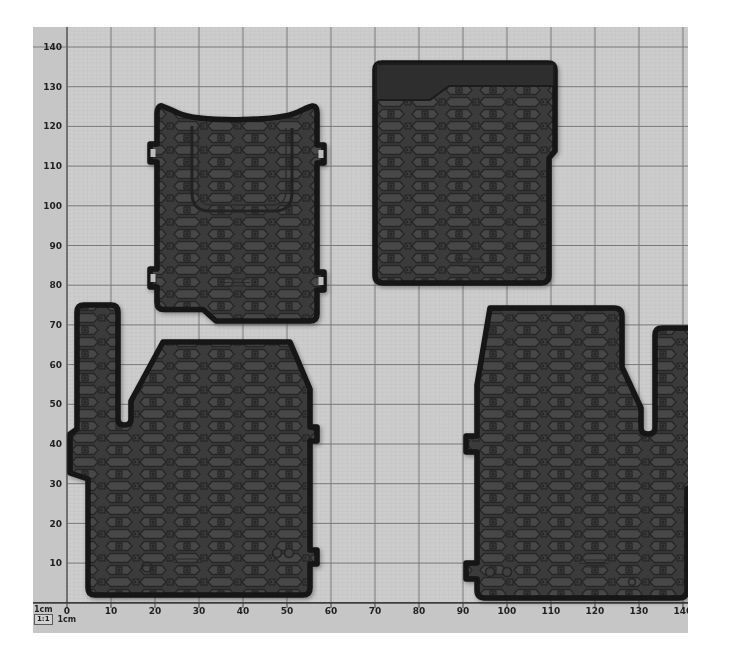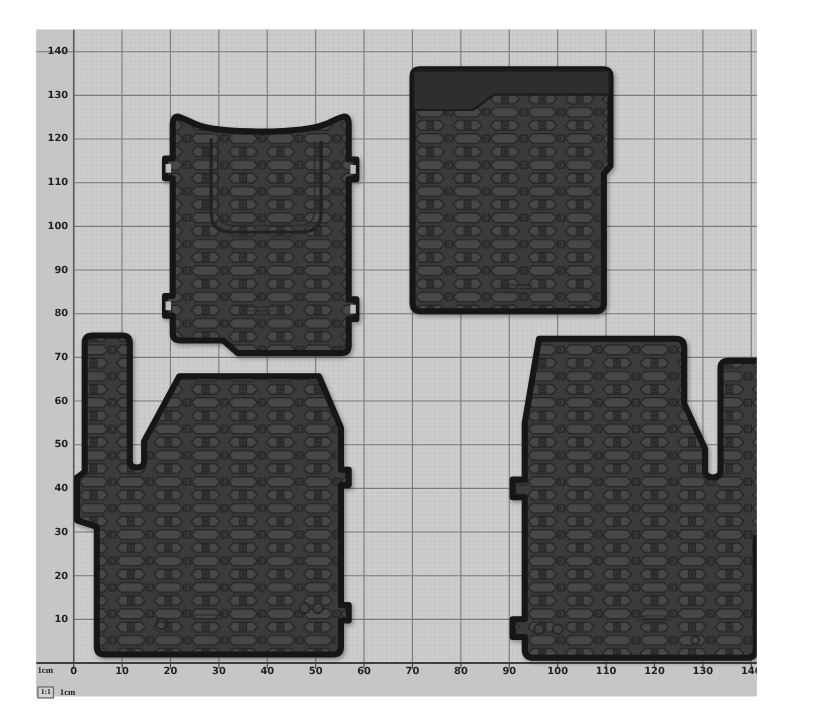--- a/index.html
+++ b/index.html
@@ -5,23 +5,23 @@
   html,body{margin:0;padding:0;background:#ffffff;}
   #stage{position:relative;width:688px;height:660px;background:#ffffff;overflow:hidden;
          font-family:"DejaVu Sans",sans-serif;}
   #photo{position:absolute;left:33px;top:27px;width:684px;height:606px;
          background:var(--photo_bg,#c6c6c6);}
   #scene{position:absolute;left:0;top:0;}
   .axis-label{position:absolute;font-size:9px;font-weight:bold;color:var(--label_text,#1f1f1f);
               line-height:10px;}
   .y-label{width:28px;text-align:right;}
   .x-label{width:28px;text-align:center;}
-  #legend{position:absolute;left:34px;top:605px;color:var(--label_text,#1f1f1f);font-family:Liberation Serif, serif;}
+  #legend{position:absolute;left:34px;top:605px;color:var(--label_text,#1f1f1f);}
   #legend .cm-top{font-size:8px;font-weight:bold;line-height:9px;}
-  #legend .row{display:flex;align-items:center;margin-top:10px;}
+  #legend .row{display:flex;align-items:center;margin-top:0;}
   #legend .ratio-box{font-size:7px;font-weight:bold;border:1px solid #5a5a5a;
                      background:#d2d2d2;padding:0 2px;line-height:9px;}
   #legend .cm-bottom{font-size:8px;font-weight:bold;margin-left:5px;line-height:9px;}
 </style>
 </head>
 <body>
 
 <div id="stage">
   <div id="photo"></div>
 

